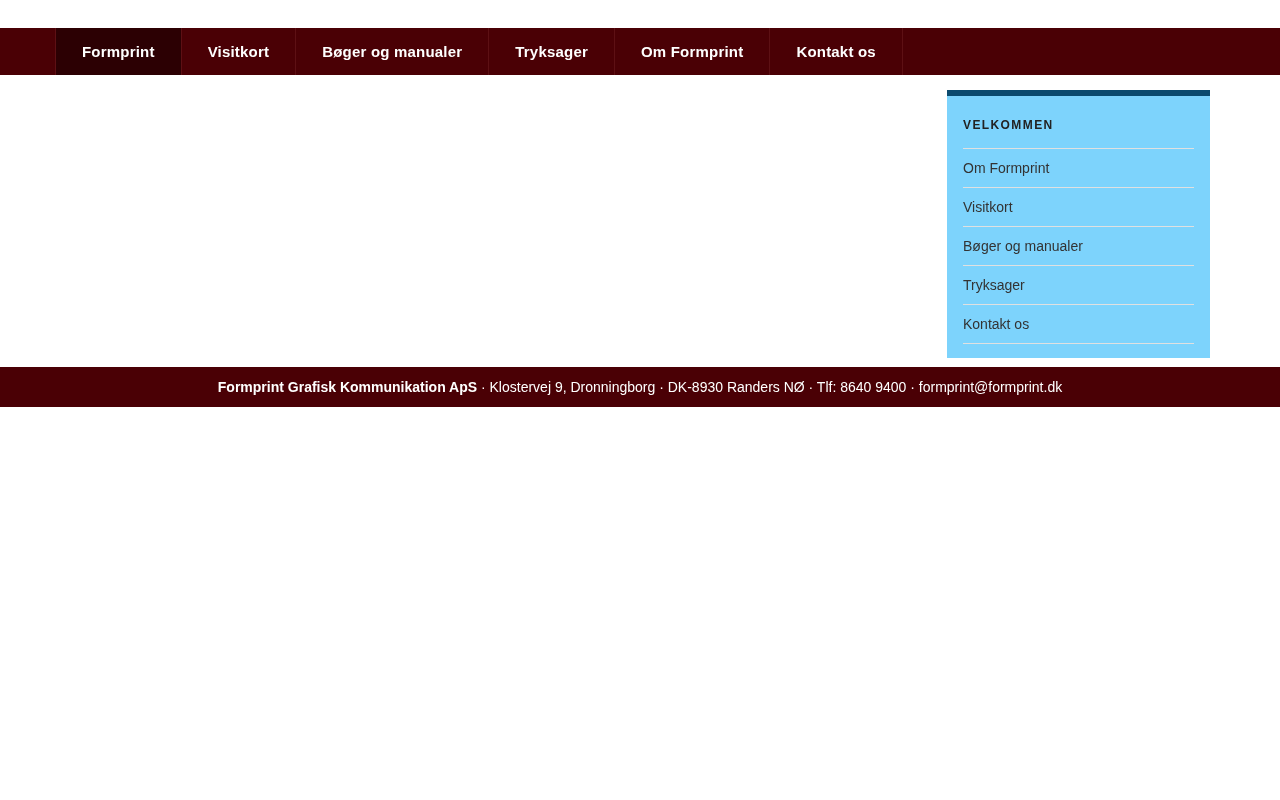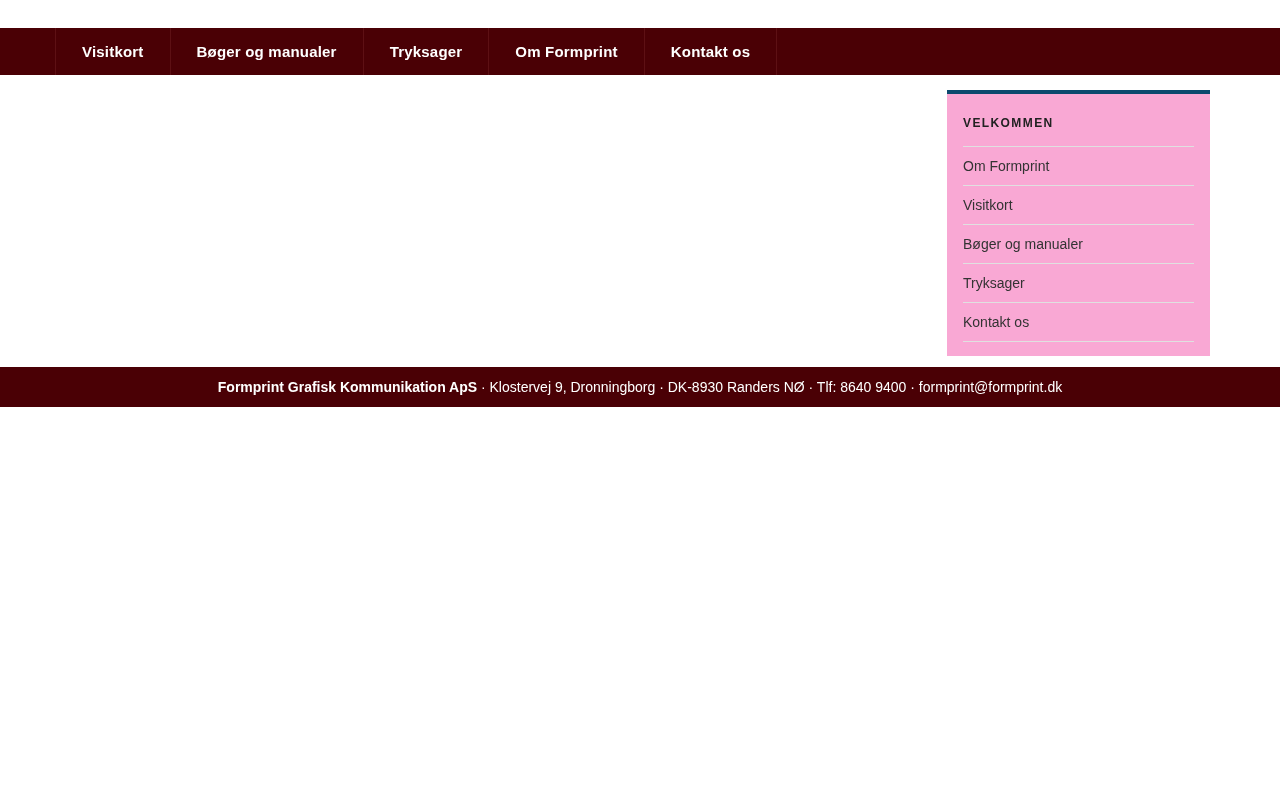--- a/index.html
+++ b/index.html
@@ -60,22 +60,22 @@
     width: 860px;
     height: 292px;
   }
 
   
   .sidebar {
     position: absolute;
     right: 70px;
     top: 15px;
     width: 263px;
-    background: #f9a8d4;
-    border-top: 4px solid #0c4a6e;
+    background: #7dd3fc;
+    border-top: 6px solid #0c4a6e;
     padding: 22px 16px 14px 16px;
   }
   .sidebar-title {
     font-size: 12px;
     font-weight: bold;
     letter-spacing: 1.4px;
     color: #222222;
     text-transform: uppercase;
     margin: 0 0 16px 0;
     padding: 0 0 0 0;
@@ -117,20 +117,21 @@
     height: 373px;
     background: #ffffff;
   }
 </style>
 </head>
 <body>
 
 <div class="top-strip"></div>
 
 <nav class="navbar">
+  <a class="nav-item active">Formprint</a>
   <a class="nav-item">Visitkort</a>
   <a class="nav-item">Bøger og manualer</a>
   <a class="nav-item">Tryksager</a>
   <a class="nav-item">Om Formprint</a>
   <a class="nav-item">Kontakt os</a>
 </nav>
 
 <div class="page">
   <main class="content-area"></main>
 

